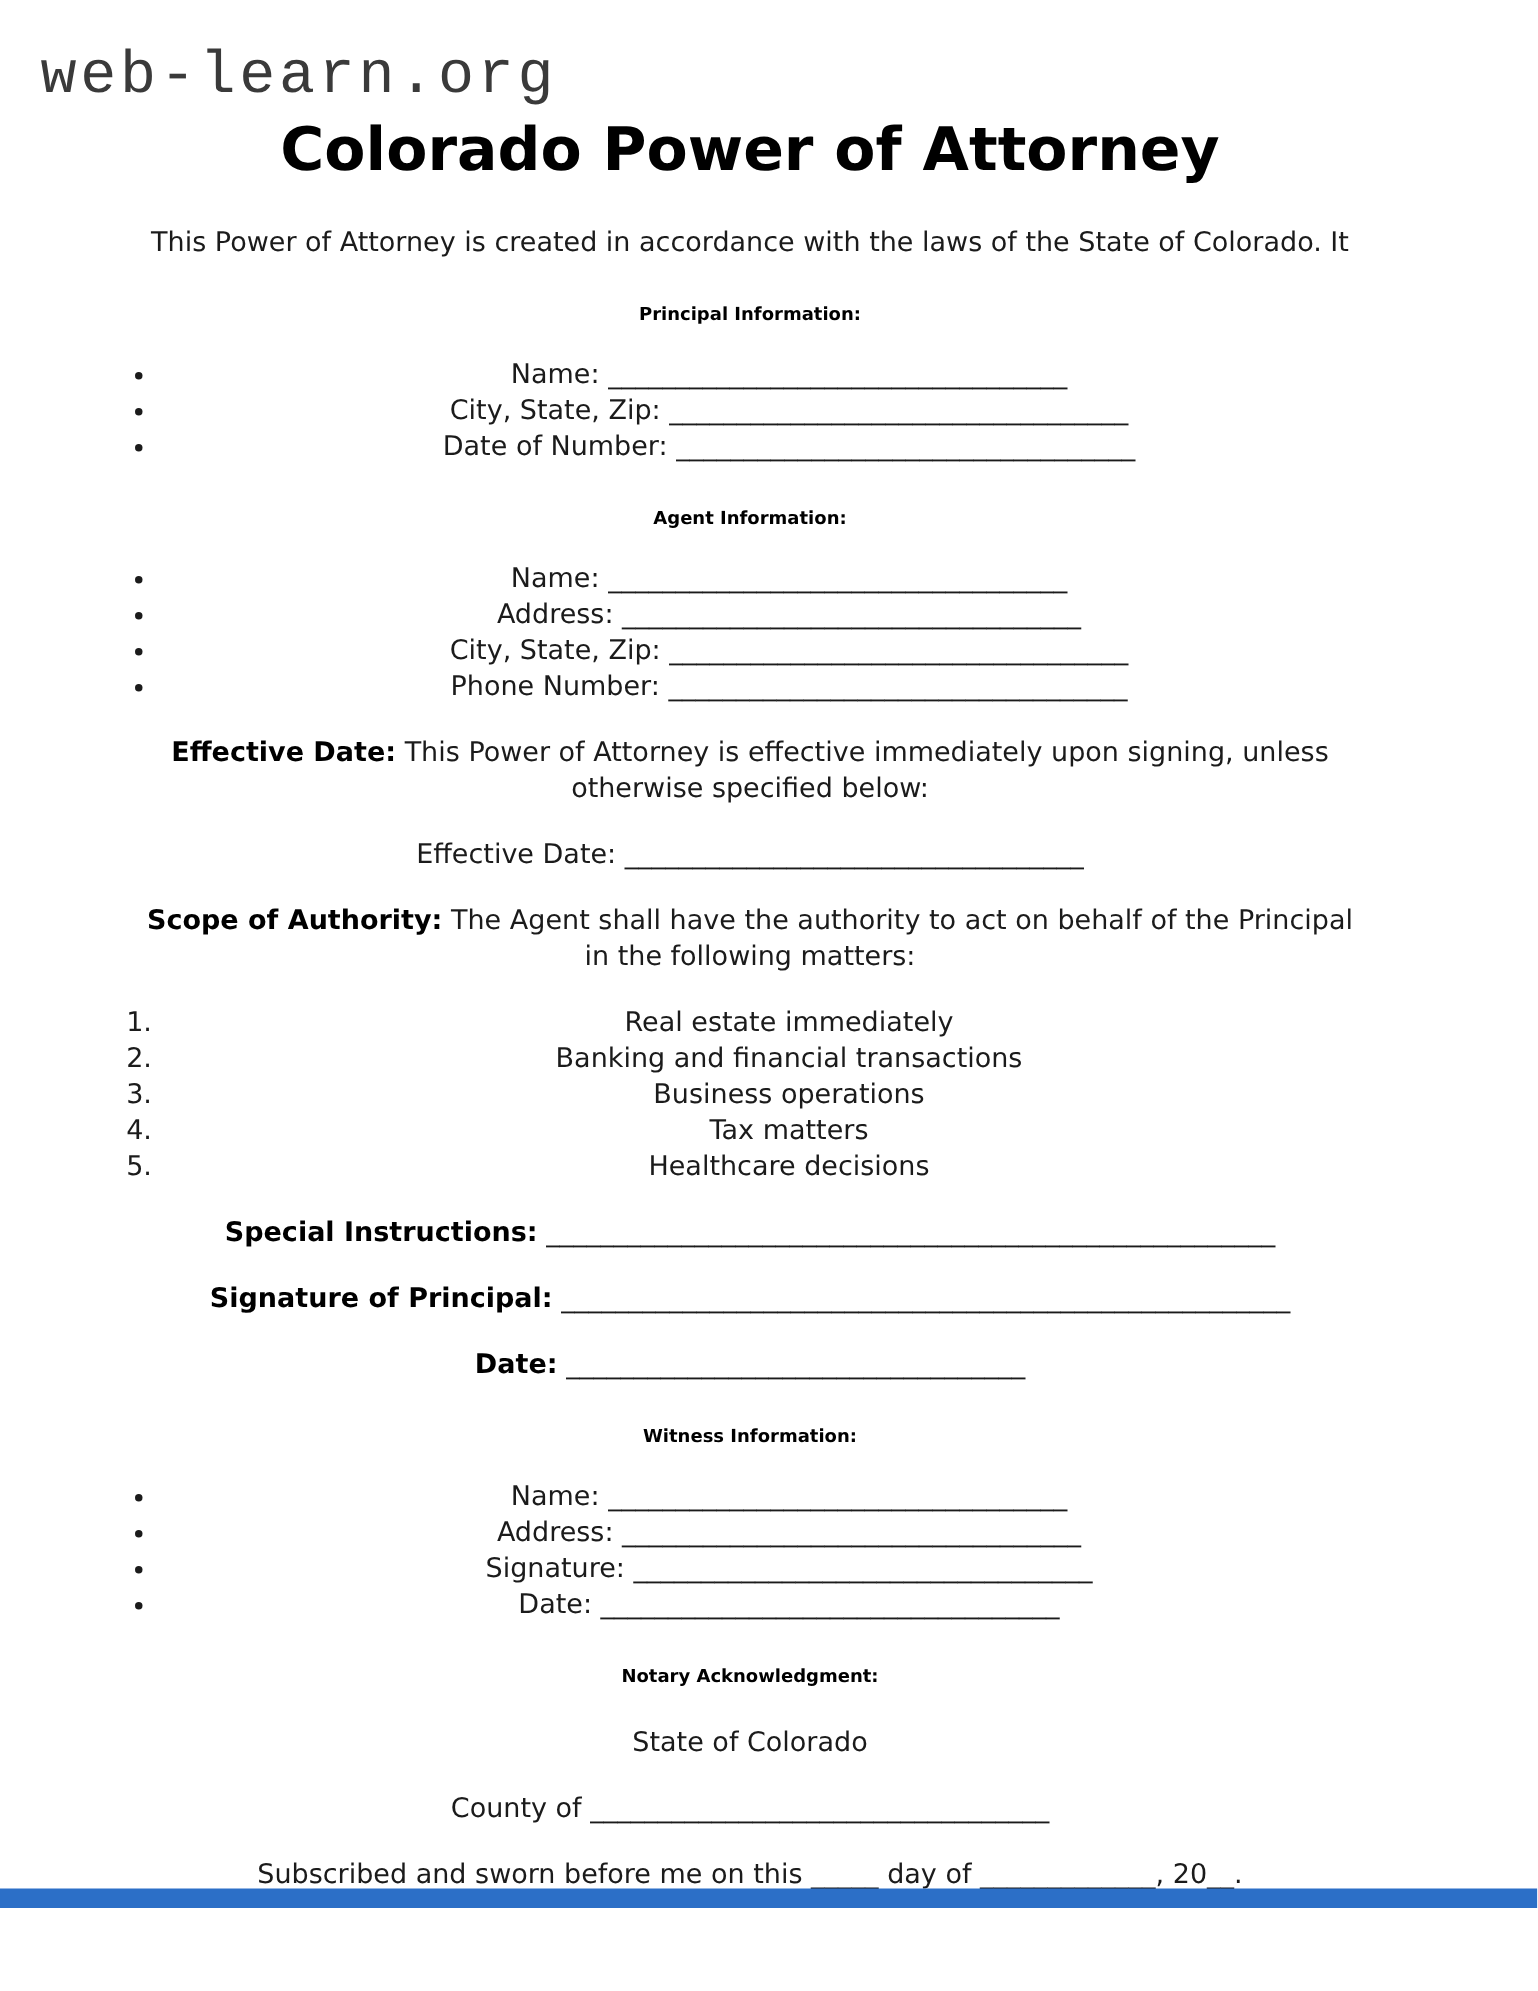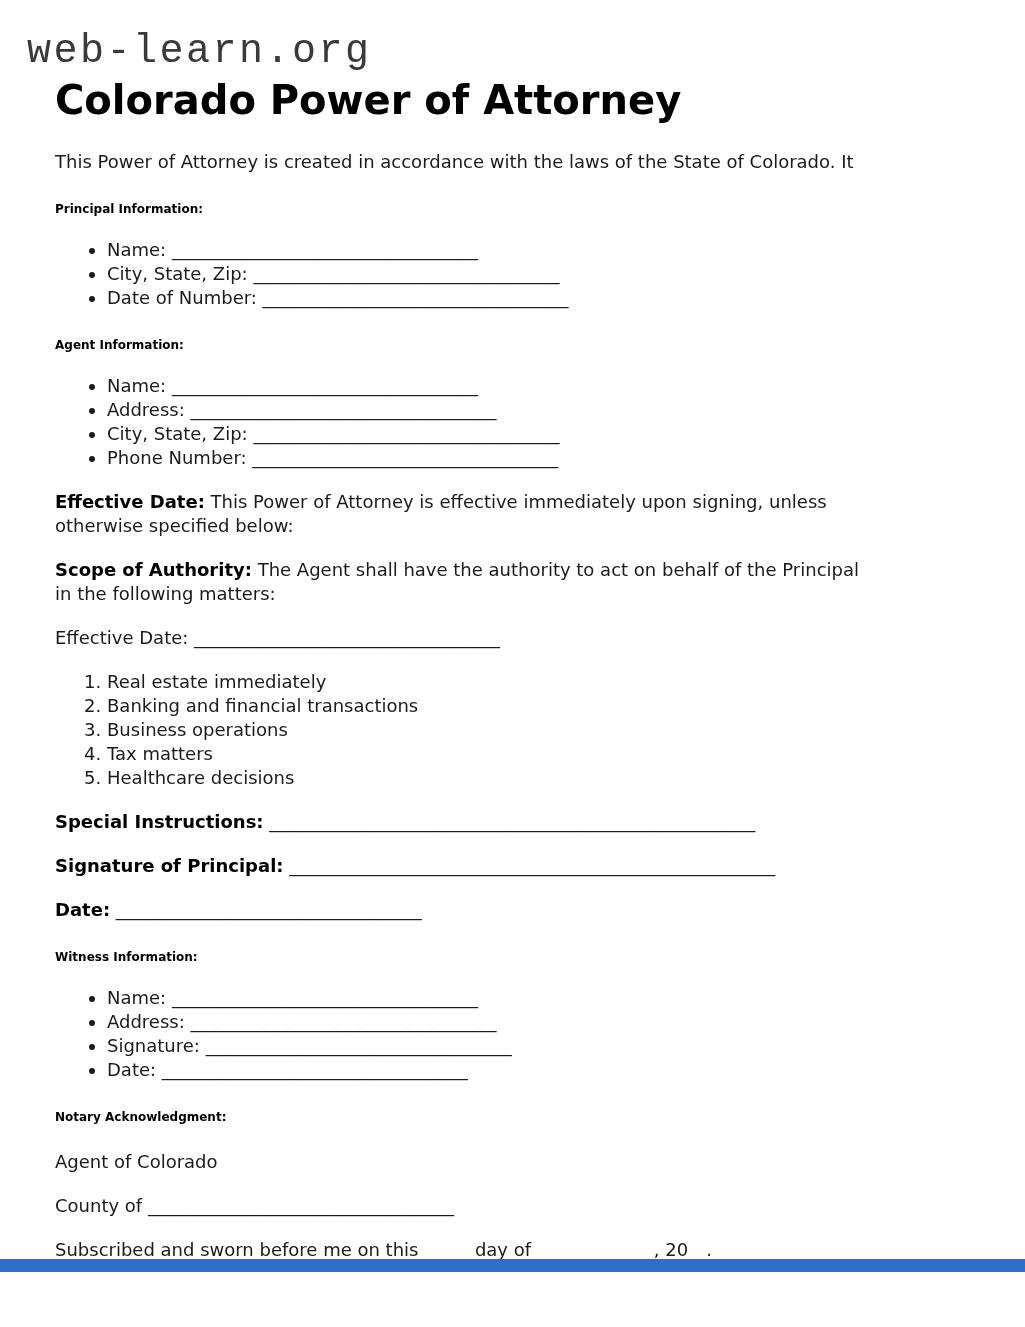--- a/index.html
+++ b/index.html
@@ -19,21 +19,21 @@
     background: #ffffff;
   }
   .site-name {
     font-family: "Liberation Mono", "DejaVu Sans Mono", monospace;
     font-size: 40px;
     line-height: 44px;
     letter-spacing: 2.5px;
     color: #3a3a3a;
     white-space: nowrap;
   }
-  .content { margin-left: 28px; max-width: 915px; }
+  .content { margin-left: 28px; max-width: 915px; text-align: center; }
   h1 {
     font-size: 40px;
     line-height: 44px;
     margin: 4px 0 28px 0;
     font-weight: bold;
     color: #000000;
   }
   p { margin: 20px 0; }
   .pline { display: block; }
   h3.section {
@@ -81,26 +81,26 @@
       <li><span>City, State, Zip:</span> <span>__________________________________</span></li>
       <li><span>Phone Number:</span> <span>__________________________________</span></li>
     </ul>
 
     <p>
       <span class="pline"><b class="lbl">Effective Date:</b> <span>This Power of Attorney is effective immediately upon signing, unless</span></span>
       <span class="pline">otherwise specified below:</span>
     </p>
 
     <p>
-      <span class="pline"><b class="lbl">Scope of Authority:</b> <span>The Agent shall have the authority to act on behalf of the Principal</span></span>
-      <span class="pline">in the following matters:</span>
+      <span>Effective Date:</span> <span>__________________________________</span>
     </p>
 
     <p>
-      <span>Effective Date:</span> <span>__________________________________</span>
+      <span class="pline"><b class="lbl">Scope of Authority:</b> <span>The Agent shall have the authority to act on behalf of the Principal</span></span>
+      <span class="pline">in the following matters:</span>
     </p>
 
     <ol>
       <li>Real estate immediately</li>
       <li>Banking and financial transactions</li>
       <li>Business operations</li>
       <li>Tax matters</li>
       <li>Healthcare decisions</li>
     </ol>
 
@@ -119,21 +119,21 @@
     <h3 class="section">Witness Information:</h3>
     <ul>
       <li><span>Name:</span> <span>__________________________________</span></li>
       <li><span>Address:</span> <span>__________________________________</span></li>
       <li><span>Signature:</span> <span>__________________________________</span></li>
       <li><span>Date:</span> <span>__________________________________</span></li>
     </ul>
 
     <h3 class="section">Notary Acknowledgment:</h3>
 
-    <p>Agent of Colorado</p>
+    <p>State of Colorado</p>
 
     <p>
       <span>County of</span> <span>__________________________________</span>
     </p>
 
     <p>Subscribed and sworn before me on this _____ day of _____________, 20__.</p>
 
   </div>
 
   <div class="footer-bar" style="background: rgb(44, 111, 199);"></div>

